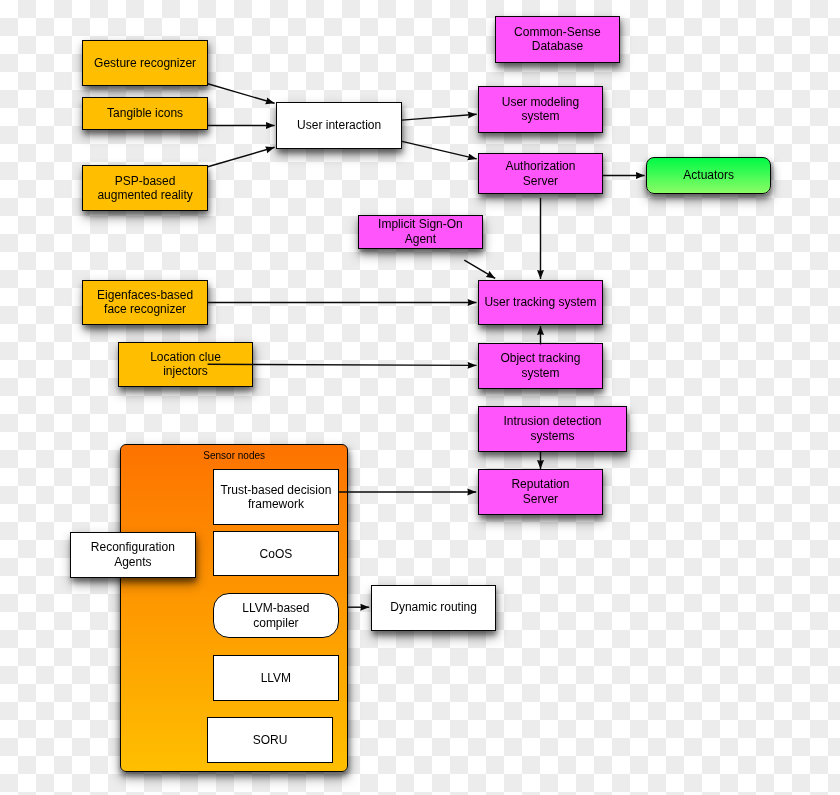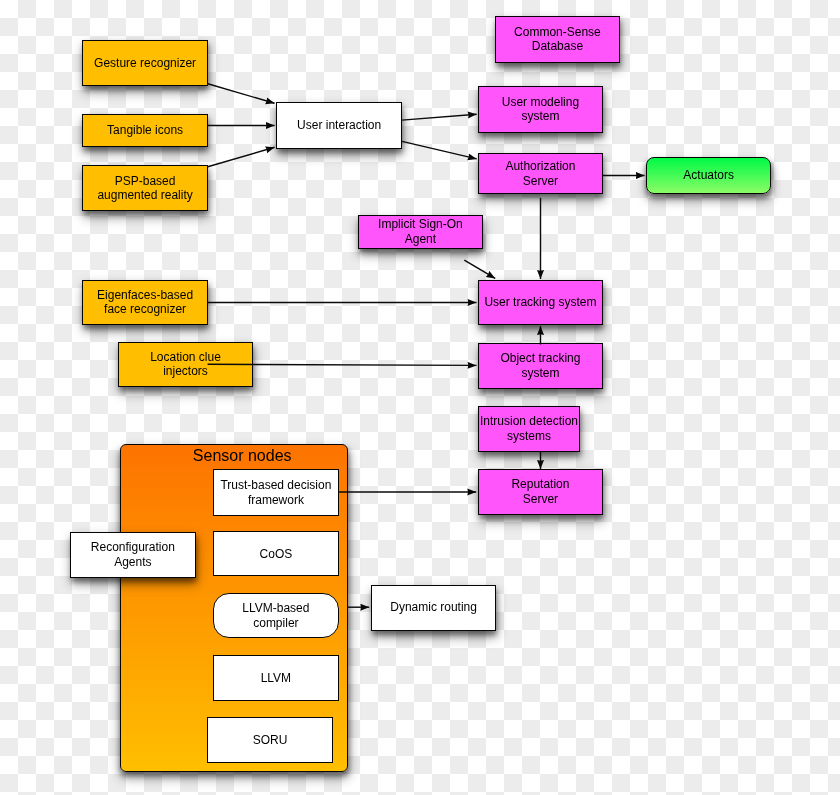--- a/index.html
+++ b/index.html
@@ -22,22 +22,22 @@
   .yellow{background:#FFBF00;}
   .magenta{background:#FF55FA;}
   .white{background:#FFFFFF;}
   .noshadow{box-shadow:none;}
   .green{background:linear-gradient(180deg,#00FA46 0%,#8BFC66 100%);
          border-radius:8px;border:1.5px solid #040404;}
   .sensorbox{position:absolute;box-sizing:border-box;
     background:linear-gradient(180deg,#FD7300 0%,#FFBF00 100%);
     border:1.1px solid #040404;border-radius:6px;
     box-shadow:0.5px 4px 5px rgba(0,0,0,0.40), 0.5px 6px 11.5px rgba(0,0,0,0.42);z-index:1;}
-  .sensorlabel{position:absolute;font-size:16px;line-height:14.5px;color:#000;
-    z-index:2;text-align:center;margin-left:8px;}
+  .sensorlabel{position:absolute;font-size:10px;line-height:14.5px;color:#000;
+    z-index:2;text-align:center;}
   svg.edges{position:absolute;left:0;top:0;width:840px;height:795px;
     overflow:visible;z-index:4;}
   .edge{stroke:#0a0a0a;stroke-width:1.42;fill:none;}
 </style>
 </head>
 <body>
 
 <div id="canvas">
 
   <div class="sensorbox" style="left: 120.3px; top: 443.8px; width: 227.8px; height: 328.2px;"></div>
@@ -62,21 +62,21 @@
       <path class="edge" marker-end="url(#arrowhead)" d="M540.5,344.5 L540.5,326"></path>
       <path class="edge" marker-end="url(#arrowhead)" d="M540.5,451 L540.5,469"></path>
       <path class="edge" marker-end="url(#arrowhead)" d="M339.1,492 L476.2,492"></path>
       <path class="edge" marker-end="url(#arrowhead)" d="M347.6,607.2 L369.2,607.2"></path>
   </svg>
 
   <div id="node-layer">
     <div class="node yellow" style="left: 82px; top: 39.5px; width: 126.2px; height: 46.8px;">
       <div class="nl">Gesture recognizer</div>
     </div>
-    <div class="node yellow" style="left: 82px; top: 114px; width: 126.2px; height: 33px;">
+    <div class="node yellow" style="left: 82px; top: 97px; width: 126.2px; height: 33px;">
       <div class="nl">Tangible icons</div>
     </div>
     <div class="node yellow" style="left: 82px; top: 165px; width: 126.2px; height: 46px;">
       <div class="nl">PSP-based<br>augmented reality</div>
     </div>
     <div class="node white" style="left: 276.2px; top: 102.2px; width: 125.9px; height: 46.6px;">
       <div class="nl">User interaction</div>
     </div>
     <div class="node magenta" style="left: 478px; top: 15.9px; width: 124.9px; height: 46.8px; margin-left: 17px;">
       <div class="nl">Common-Sense<br>Database</div>
@@ -98,27 +98,27 @@
     </div>
     <div class="node magenta" style="left: 478px; top: 280px; width: 124.9px; height: 45px;">
       <div class="nl">User tracking system</div>
     </div>
     <div class="node yellow" style="left: 82px; top: 341.8px; width: 135px; height: 45.2px; margin-left: 36px;">
       <div class="nl">Location clue<br>injectors</div>
     </div>
     <div class="node magenta" style="left: 478px; top: 342.7px; width: 124.9px; height: 46px;">
       <div class="nl">Object tracking<br>system</div>
     </div>
-    <div class="node magenta" style="left: 478px; top: 405.8px; width: 102px; height: 45.9px;">
+    <div class="node magenta" style="left: 478px; top: 405.8px; width: 149px; height: 45.9px;">
       <div class="nl">Intrusion detection<br>systems</div>
     </div>
     <div class="node magenta" style="left: 478px; top: 468.8px; width: 124.9px; height: 45.9px;">
       <div class="nl">Reputation<br>Server</div>
     </div>
-    <div class="node white noshadow" style="left: 212.9px; top: 469.3px; width: 126px; height: 47px;">
+    <div class="node white noshadow" style="left: 212.9px; top: 469.3px; width: 126px; height: 56px;">
       <div class="nl">Trust-based decision<br>framework</div>
     </div>
     <div class="node white" style="left: 69.9px; top: 531.8px; width: 125.9px; height: 45.8px;">
       <div class="nl">Reconfiguration<br>Agents</div>
     </div>
     <div class="node white noshadow" style="left: 212.9px; top: 531.3px; width: 126px; height: 45.2px;">
       <div class="nl">CoOS</div>
     </div>
     <div class="node white noshadow" style="left: 212.9px; top: 593.2px; width: 126px; height: 45.1px; border-radius: 16px;">
       <div class="nl">LLVM-based<br>compiler</div>

